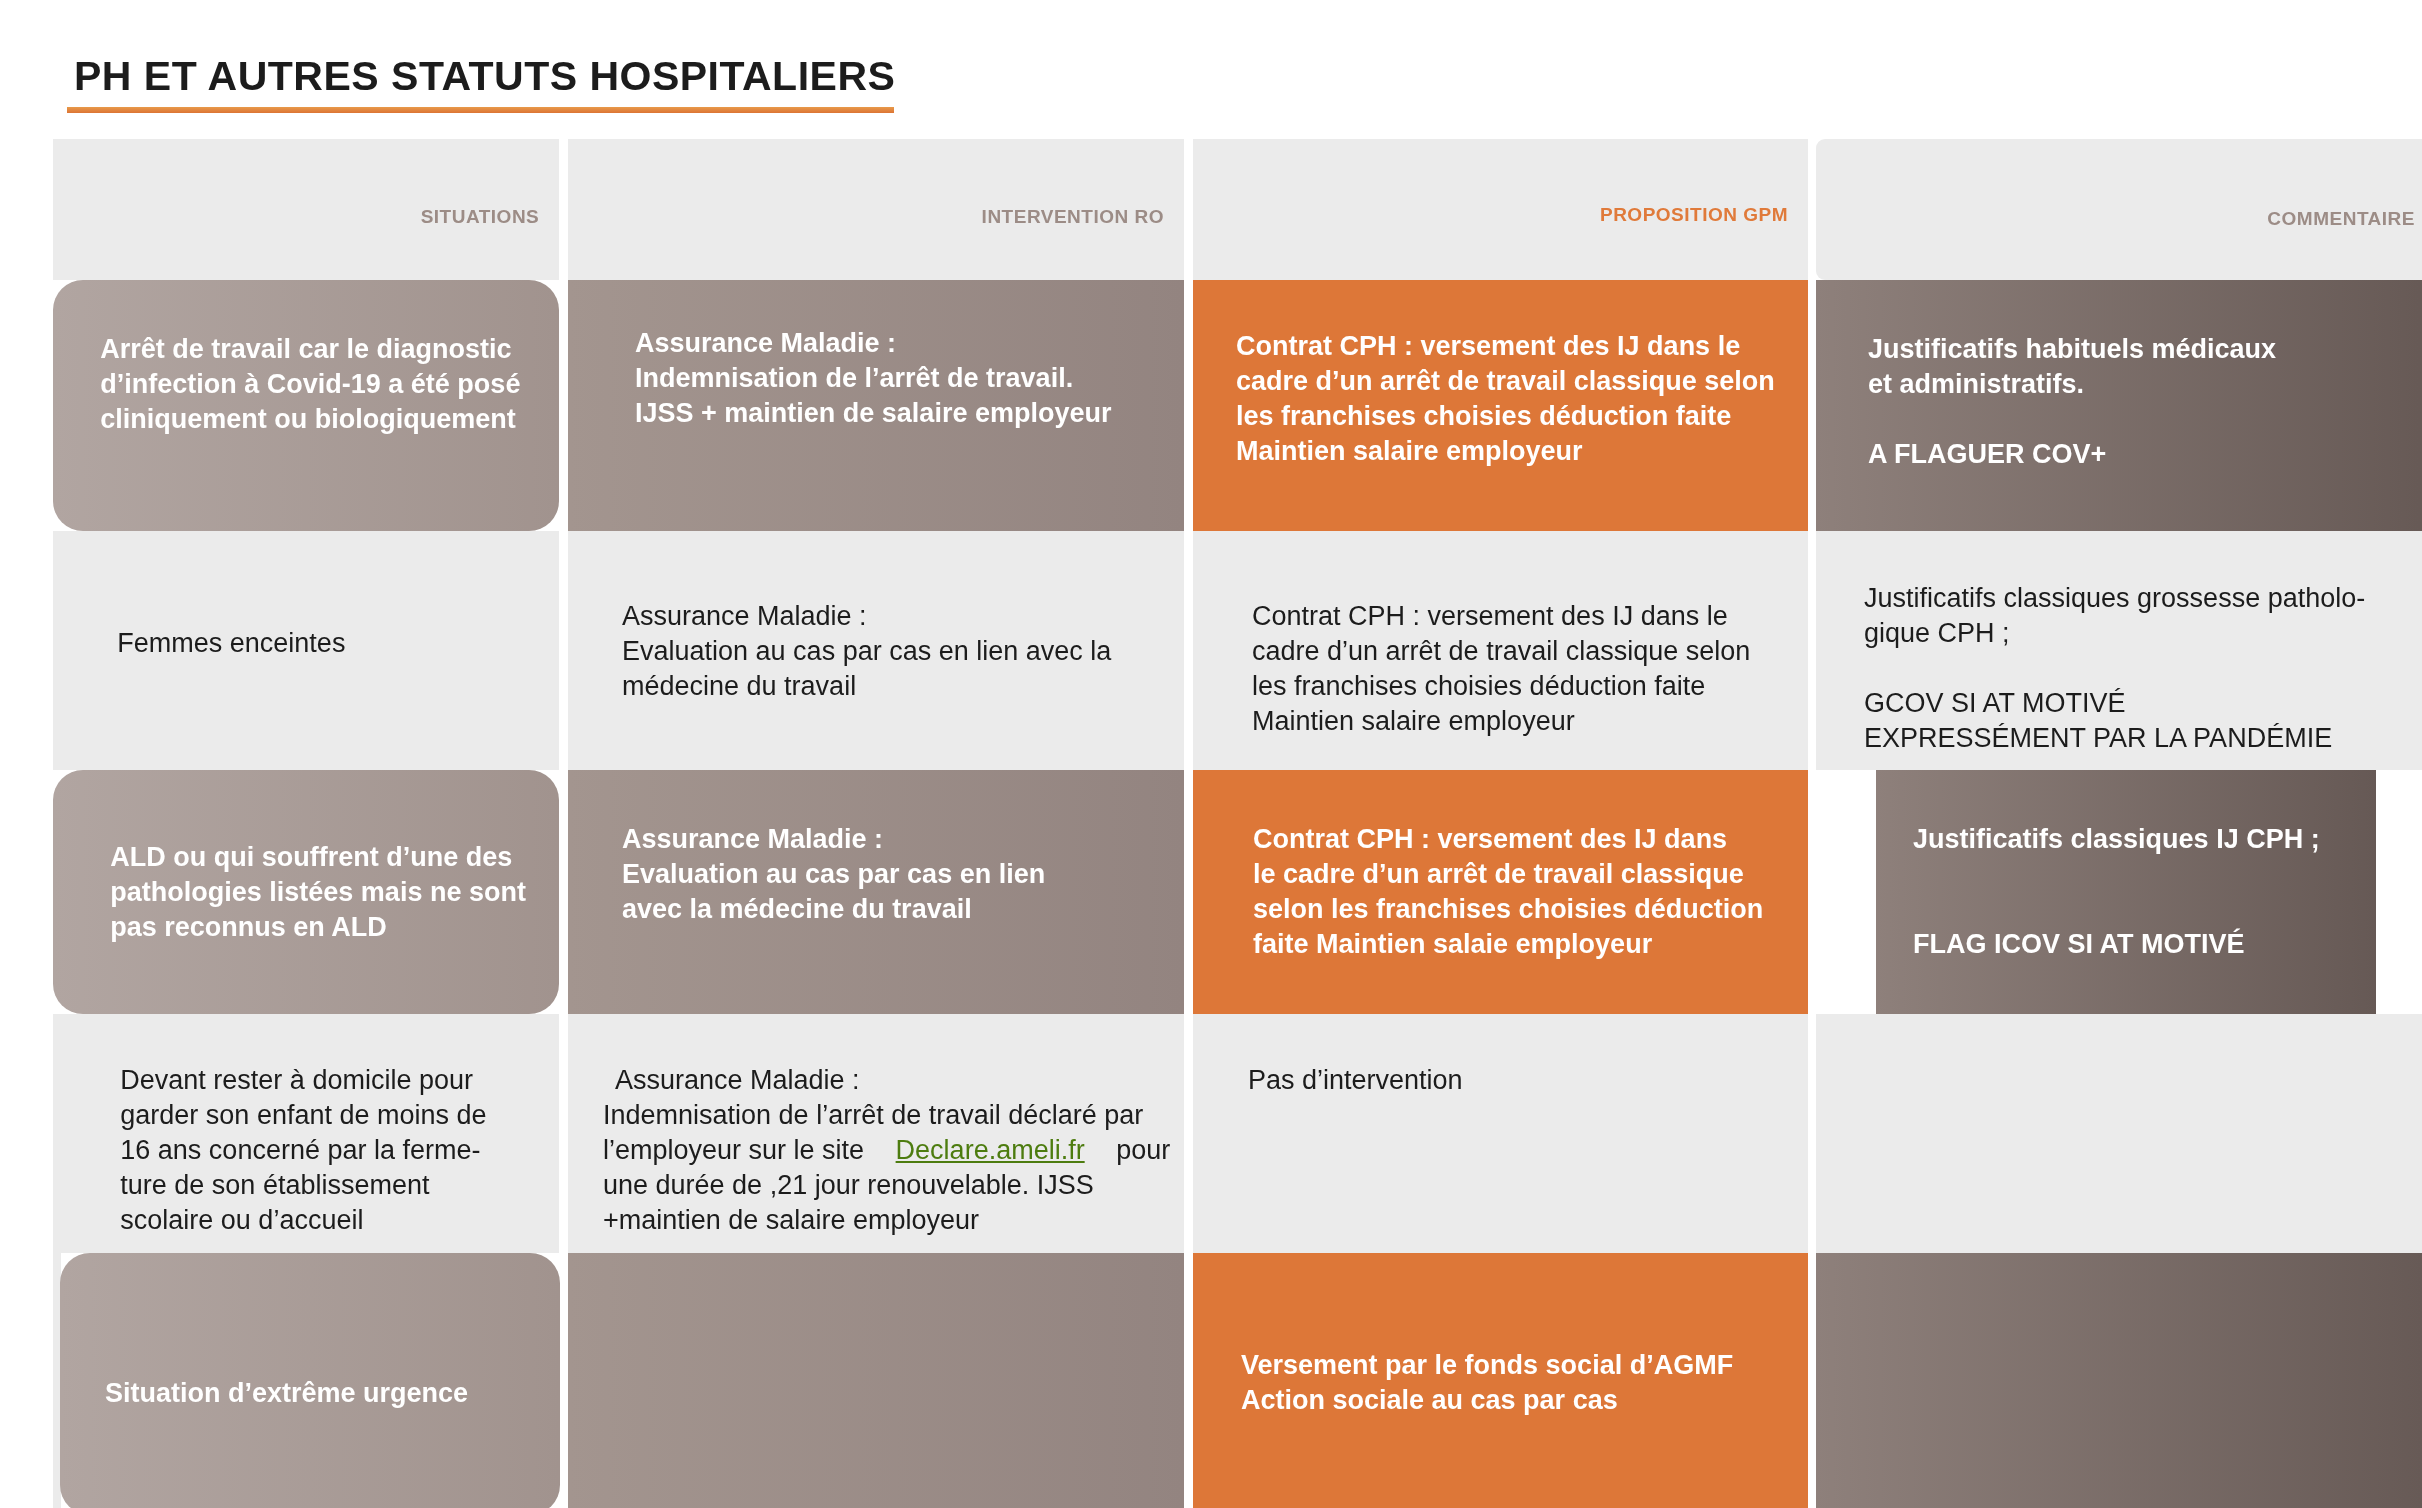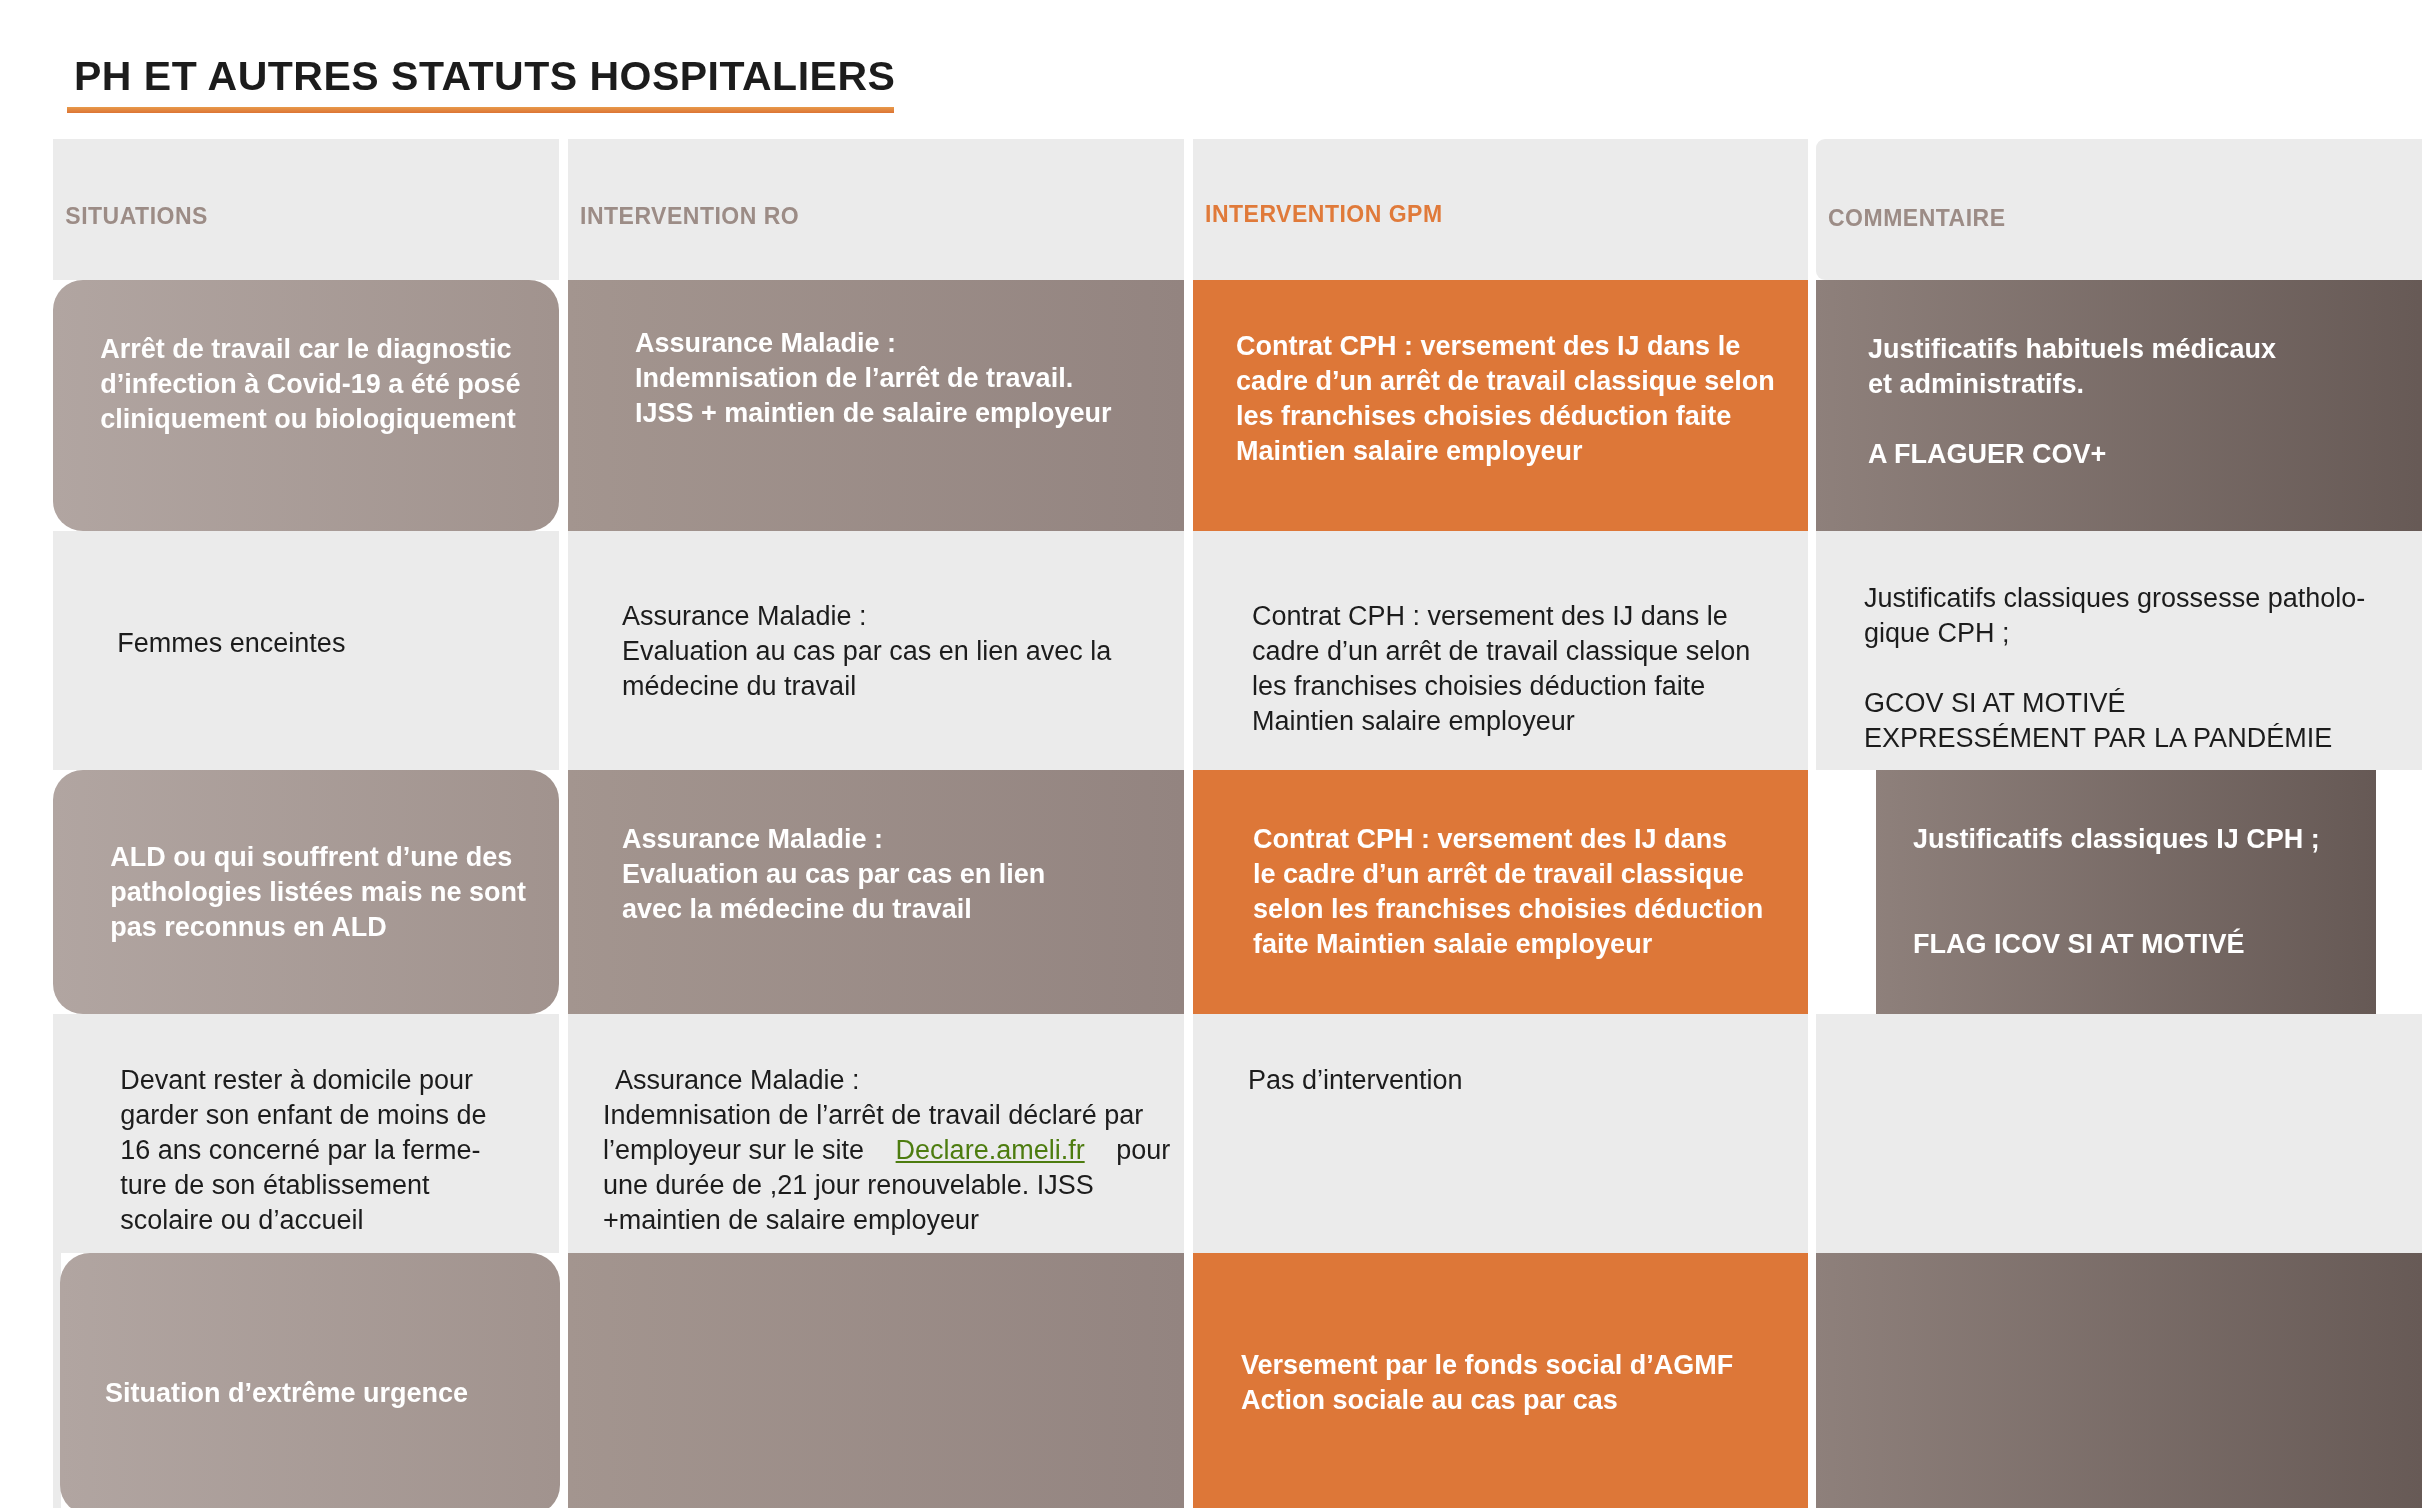--- a/index.html
+++ b/index.html
@@ -17,22 +17,22 @@
   }
 
   .cell {
     position: absolute; overflow: hidden;
     font-size: 27px; line-height: 35px;
   }
   .cell .txt { position: absolute; white-space: pre-line; }
 
   .hdr { background: #ebebeb; }
   .hdr .htxt {
-    position: absolute; left: 0; right: 17px; text-align: left;
-    color: #9c8c86; font-size: 23px; font-weight: 700; letter-spacing: 0.5px;
+    position: absolute; left: 0; right: 8px; text-align: right;
+    color: #9c8c86; font-size: 19px; font-weight: 700; letter-spacing: 0.5px;
   }
   .hdr .htxt.orange { color: #e07a3a; }
   .hdr .hsub {
     position: absolute; left: 0; right: 0; text-align: center;
     color: #e07a3a; font-size: 18px; font-weight: 700;
   }
 
   .light { background: #ebebeb; color: #1c1c1c; }
   .light .txt { font-weight: 400; }
   .dark .txt, .orange-cell .txt { color: #ffffff; font-weight: 700; }
@@ -55,21 +55,21 @@
 
 <div>
 
   <div class="cell hdr" style="left:17.3px; top:103px; width:506px; height:141px;">
     <div class="htxt" style="top:48px;">SITUATIONS</div>
   </div>
   <div class="cell hdr" style="left:532px; top:103px; width:616px; height:141px;">
     <div class="htxt" style="top:48px;">INTERVENTION RO</div>
   </div>
   <div class="cell hdr" style="left:1157px; top:103px; width:615px; height:141px;">
-    <div class="htxt orange" style="top:46px;">INTERVENTION GPM</div>
+    <div class="htxt orange" style="top:46px;">PROPOSITION GPM</div>
   </div>
   <div class="cell hdr" style="left:1780px; top:103px; width:619px; height:141px;border-radius:9px;">
     <div class="htxt" style="top:50px;">COMMENTAIRE</div>
   </div>
 
   <div class="cell dark g1" style="left:17.3px; top:244px; width:506px; height:251px;">
     <div class="txt" style="left:35px; top:40px;">Arrêt de travail car le diagnostic
 d’infection à Covid-19 a été posé
 cliniquement ou biologiquement</div>
   </div>

